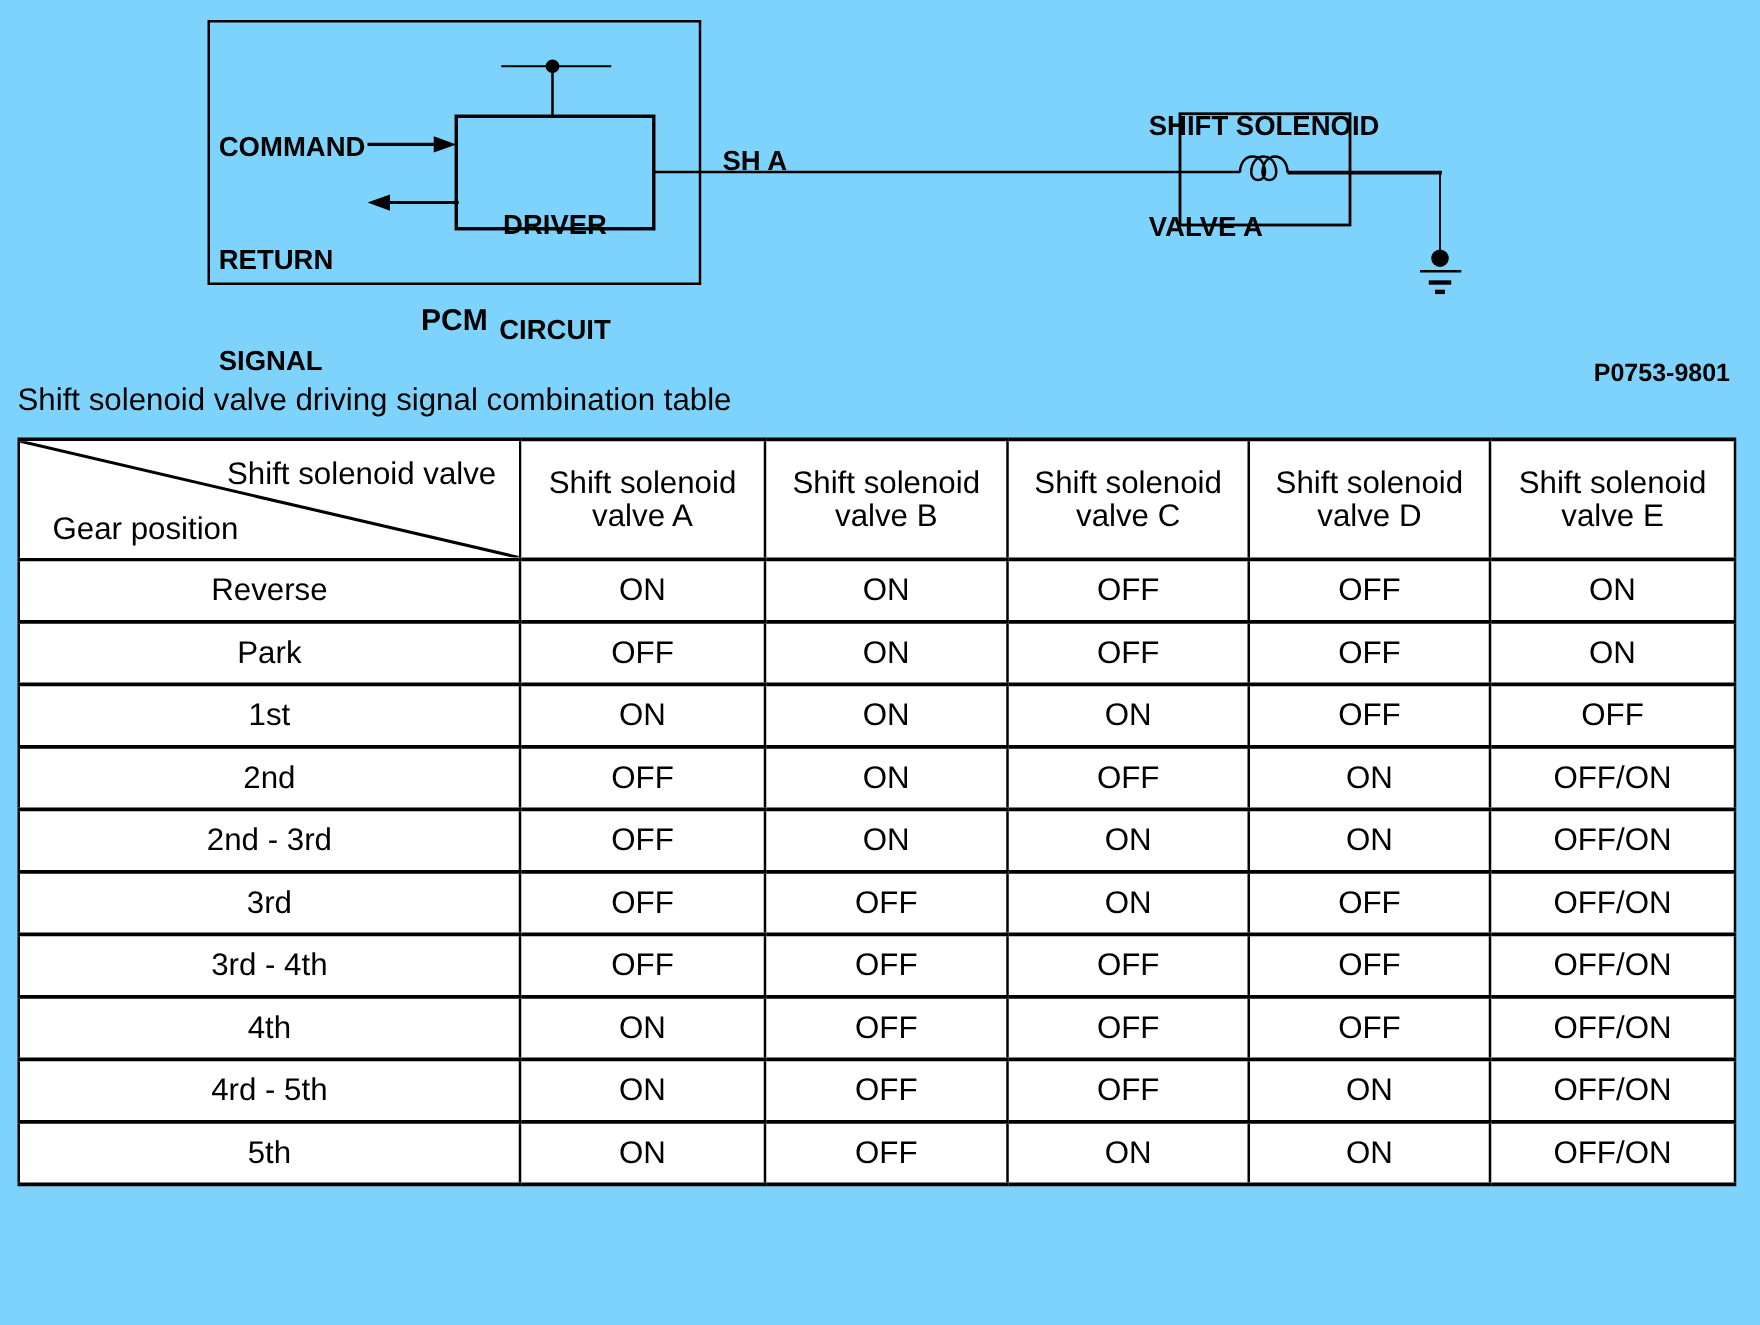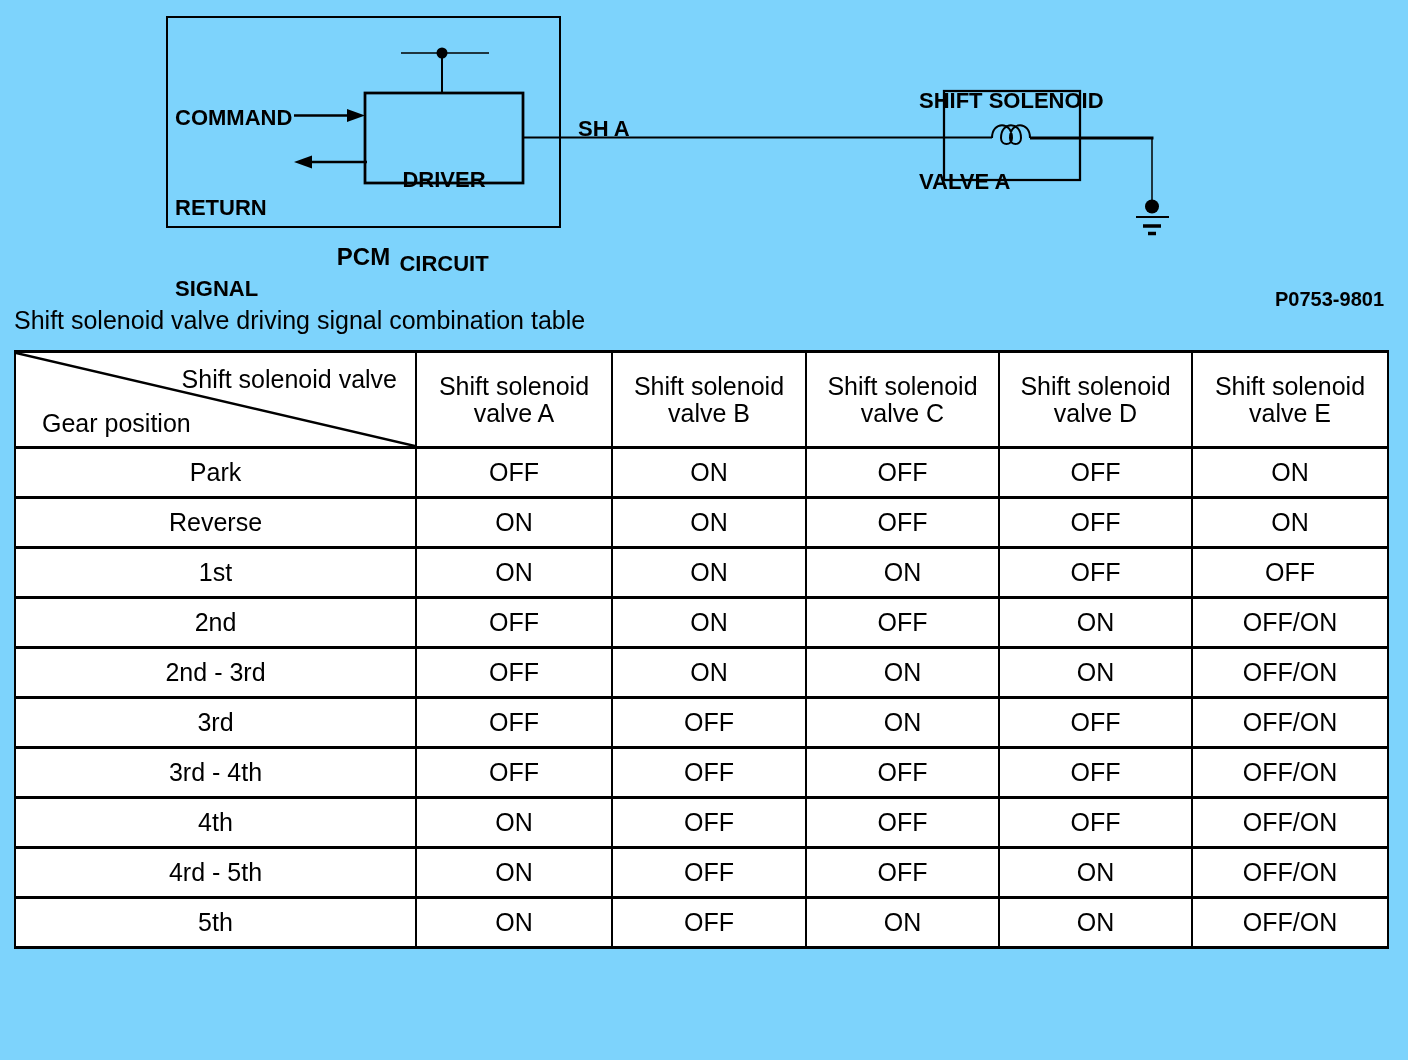--- a/index.html
+++ b/index.html
@@ -111,30 +111,30 @@
           <span>valve D</span>
         </th>
         <th class="colhead">
           <span>Shift solenoid</span>
           <span>valve E</span>
         </th>
       </tr>
     </thead>
     <tbody>
       <tr>
+        <td>Reverse</td>
+        <td>ON</td>
+        <td>ON</td>
+        <td>OFF</td>
+        <td>OFF</td>
+        <td>ON</td>
+      </tr>
+      <tr>
         <td>Park</td>
         <td>OFF</td>
-        <td>ON</td>
-        <td>OFF</td>
-        <td>OFF</td>
-        <td>ON</td>
-      </tr>
-      <tr>
-        <td>Reverse</td>
-        <td>ON</td>
         <td>ON</td>
         <td>OFF</td>
         <td>OFF</td>
         <td>ON</td>
       </tr>
       <tr>
         <td>1st</td>
         <td>ON</td>
         <td>ON</td>
         <td>ON</td>

